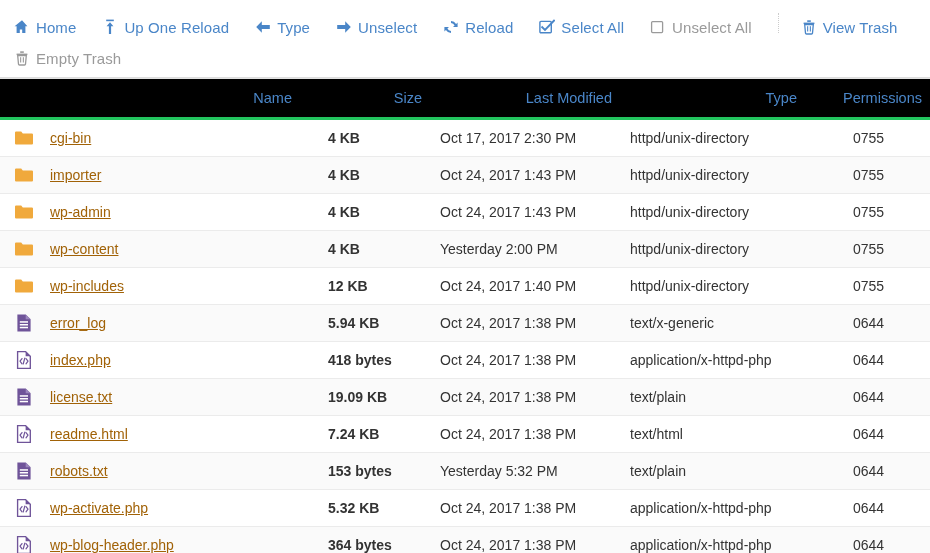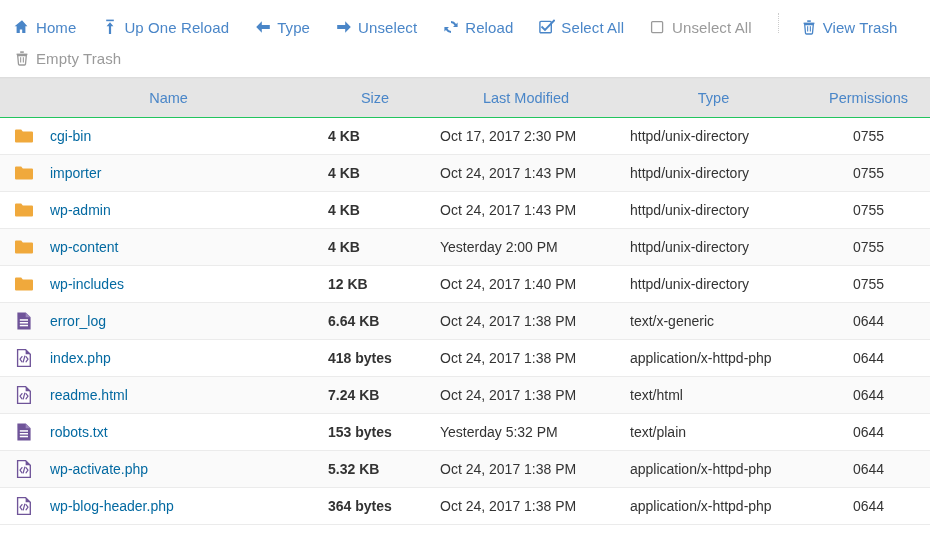--- a/index.html
+++ b/index.html
@@ -66,27 +66,27 @@
   .ico svg { display: block; width: 16px; height: 16px; }
 
   
   .file-table {
     width: 930px;
     border-collapse: collapse;
     table-layout: fixed;
     font-size: 14px;
   }
   .file-table th {
-    background: #e5e5e5;
-    border-bottom: 1px solid #22c55e;
+    background: #000000;
+    border-bottom: 3px solid #22c55e;
     border-top: 1px solid #e2e2e2;
     color: #4a86c8;
     font-weight: normal;
     font-size: 14.5px;
-    text-align: center;
+    text-align: right;
     padding: 11px 8px 11px 8px;
     height: 38px;
     cursor: pointer;
   }
   .file-table td {
     border-bottom: 1px solid #ebebeb;
     padding: 8px 8px;
     height: 31px;
     color: #333333;
     vertical-align: middle;
@@ -120,21 +120,21 @@
     display: flex;
     align-items: center;
     gap: 16px;
   }
   .file-ico {
     width: 20px; height: 20px;
     flex: 0 0 20px;
     line-height: 0;
   }
   .file-ico svg { display: block; width: 20px; height: 20px; }
-  .fname { color: #0369a1; }
+  .fname { color: #a16207; text-decoration: underline; }
 
   .clip { position: relative; height: 553px; overflow: hidden; }
 </style>
 </head>
 <body>
 
 <div id="app">
   <div class="clip">
 
     <div class="toolbar">
@@ -327,21 +327,21 @@
                     <path d="M3.4 1.4h8.3l4.9 4.8v12.4H3.4z" fill="#6f5499"></path>
                     <path d="M11.7 1.4l4.9 4.8h-4.9z" fill="#9b86bd"></path>
                     <rect x="5.8" y="8.2" width="8.2" height="1.5" fill="#ffffff"></rect>
                     <rect x="5.8" y="11.0" width="8.2" height="1.5" fill="#ffffff"></rect>
                     <rect x="5.8" y="13.8" width="8.2" height="1.5" fill="#ffffff"></rect>
                   </svg>
                 </span>
                 <span class="fname">error_log</span>
               </div>
             </td>
-            <td class="col-size">6.64 KB</td>
+            <td class="col-size">5.94 KB</td>
             <td class="col-mod">Oct 24, 2017 1:38 PM</td>
             <td class="col-type">text/x-generic</td>
             <td class="col-perm">0644</td>
           </tr>
           <tr>
             <td class="col-name">
               <div class="name-cell">
                 <span class="file-ico">
                   <svg viewBox="0 0 20 20" xmlns="http://www.w3.org/2000/svg">
                     <path d="M3.6 1.6h8.0l4.7 4.7v12.1H3.6z" fill="#ffffff" stroke="#6f5499" stroke-width="1.35"></path>
@@ -357,20 +357,40 @@
             <td class="col-size">418 bytes</td>
             <td class="col-mod">Oct 24, 2017 1:38 PM</td>
             <td class="col-type">application/x-httpd-php</td>
             <td class="col-perm">0644</td>
           </tr>
           <tr>
             <td class="col-name">
               <div class="name-cell">
                 <span class="file-ico">
                   <svg viewBox="0 0 20 20" xmlns="http://www.w3.org/2000/svg">
+                    <path d="M3.4 1.4h8.3l4.9 4.8v12.4H3.4z" fill="#6f5499"></path>
+                    <path d="M11.7 1.4l4.9 4.8h-4.9z" fill="#9b86bd"></path>
+                    <rect x="5.8" y="8.2" width="8.2" height="1.5" fill="#ffffff"></rect>
+                    <rect x="5.8" y="11.0" width="8.2" height="1.5" fill="#ffffff"></rect>
+                    <rect x="5.8" y="13.8" width="8.2" height="1.5" fill="#ffffff"></rect>
+                  </svg>
+                </span>
+                <span class="fname">license.txt</span>
+              </div>
+            </td>
+            <td class="col-size">19.09 KB</td>
+            <td class="col-mod">Oct 24, 2017 1:38 PM</td>
+            <td class="col-type">text/plain</td>
+            <td class="col-perm">0644</td>
+          </tr>
+          <tr>
+            <td class="col-name">
+              <div class="name-cell">
+                <span class="file-ico">
+                  <svg viewBox="0 0 20 20" xmlns="http://www.w3.org/2000/svg">
                     <path d="M3.6 1.6h8.0l4.7 4.7v12.1H3.6z" fill="#ffffff" stroke="#6f5499" stroke-width="1.35"></path>
                     <path d="M11.6 1.6l4.7 4.7h-4.7z" fill="#6f5499"></path>
                     <path d="M8.0 8.6 6.0 11.2l2.0 2.6" fill="none" stroke="#6f5499" stroke-width="1.2" stroke-linecap="round" stroke-linejoin="round"></path>
                     <path d="M12.0 8.6 14.0 11.2l-2.0 2.6" fill="none" stroke="#6f5499" stroke-width="1.2" stroke-linecap="round" stroke-linejoin="round"></path>
                     <path d="M10.8 8.2 9.2 14.0" fill="none" stroke="#6f5499" stroke-width="1.2" stroke-linecap="round"></path>
                   </svg>
                 </span>
                 <span class="fname">readme.html</span>
               </div>
             </td>

